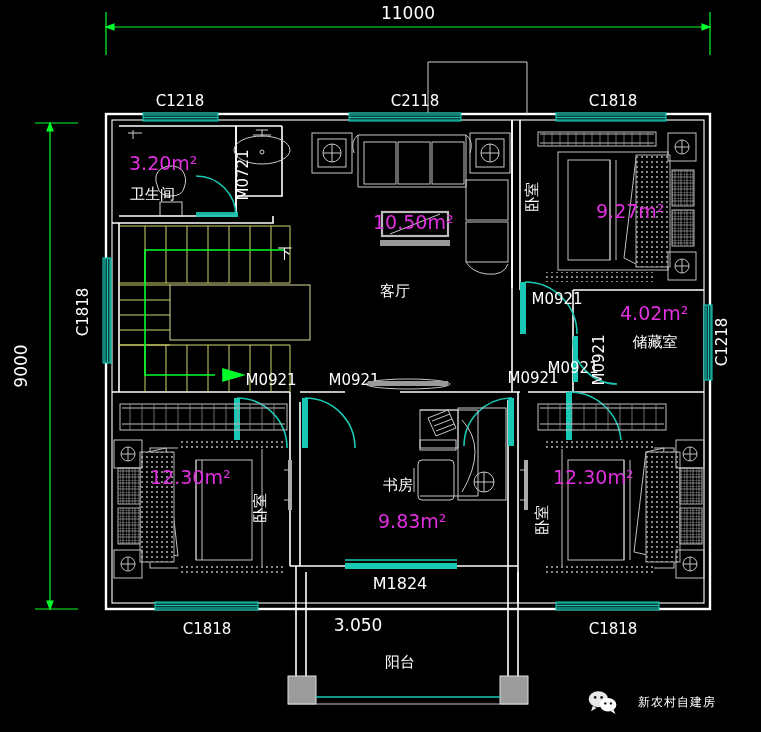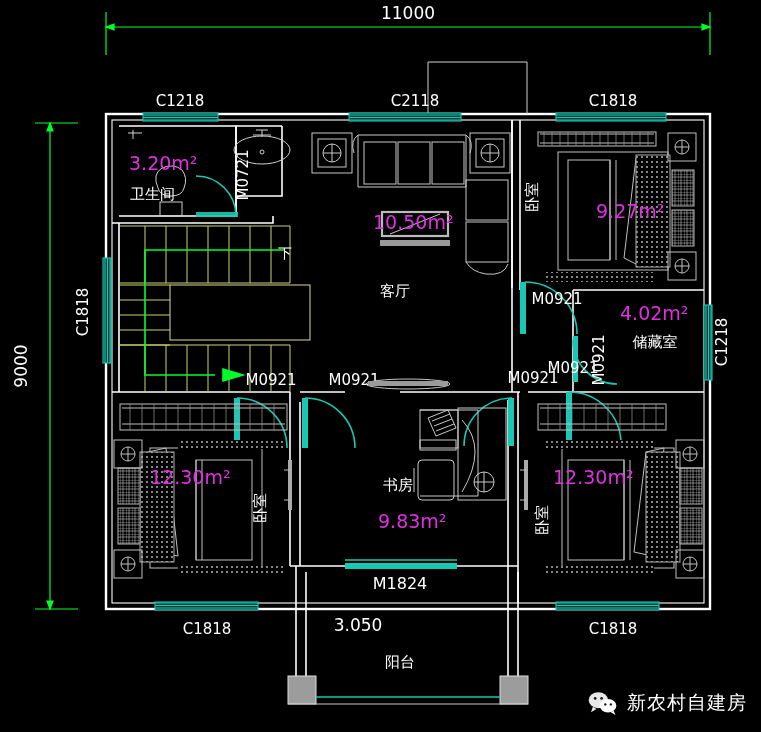--- a/index.html
+++ b/index.html
@@ -2,22 +2,22 @@
 <html><head>
 <meta charset="utf-8">
 <style>
   html,body{margin:0;padding:0;background:#000;}
   body{width:761px;height:732px;overflow:hidden;
        font-family:"DejaVu Sans","Liberation Sans",sans-serif;}
   #stage{position:relative;width:761px;height:528px;background:#a21caf;}
   svg#plan{position:absolute;left:0;top:0;width:761px;height:732px;display:block;}
   .wm{position:absolute;display:flex;align-items:center;gap:9px;}
   .wm-logo{width:30px;height:24px;position:relative;}
-  .wm-text{color:#fff;font-size:19px;letter-spacing:1px;white-space:nowrap;
-           font-family:"DejaVu Sans","Liberation Sans",sans-serif;}
+  .wm-text{color:#fff;font-size:12px;letter-spacing:1px;white-space:nowrap;
+           font-family:"DejaVu Sans","Liberation Sans",sans-serif;margin-left:11px;}
 </style>
 </head>
 <body>
 
 <div id="stage">
 
 <svg id="plan" viewBox="0 0 761 732">
   <defs>
     <pattern id="hatchDots" width="5" height="5" patternUnits="userSpaceOnUse">
       <rect width="5" height="5" fill="#000"></rect>

